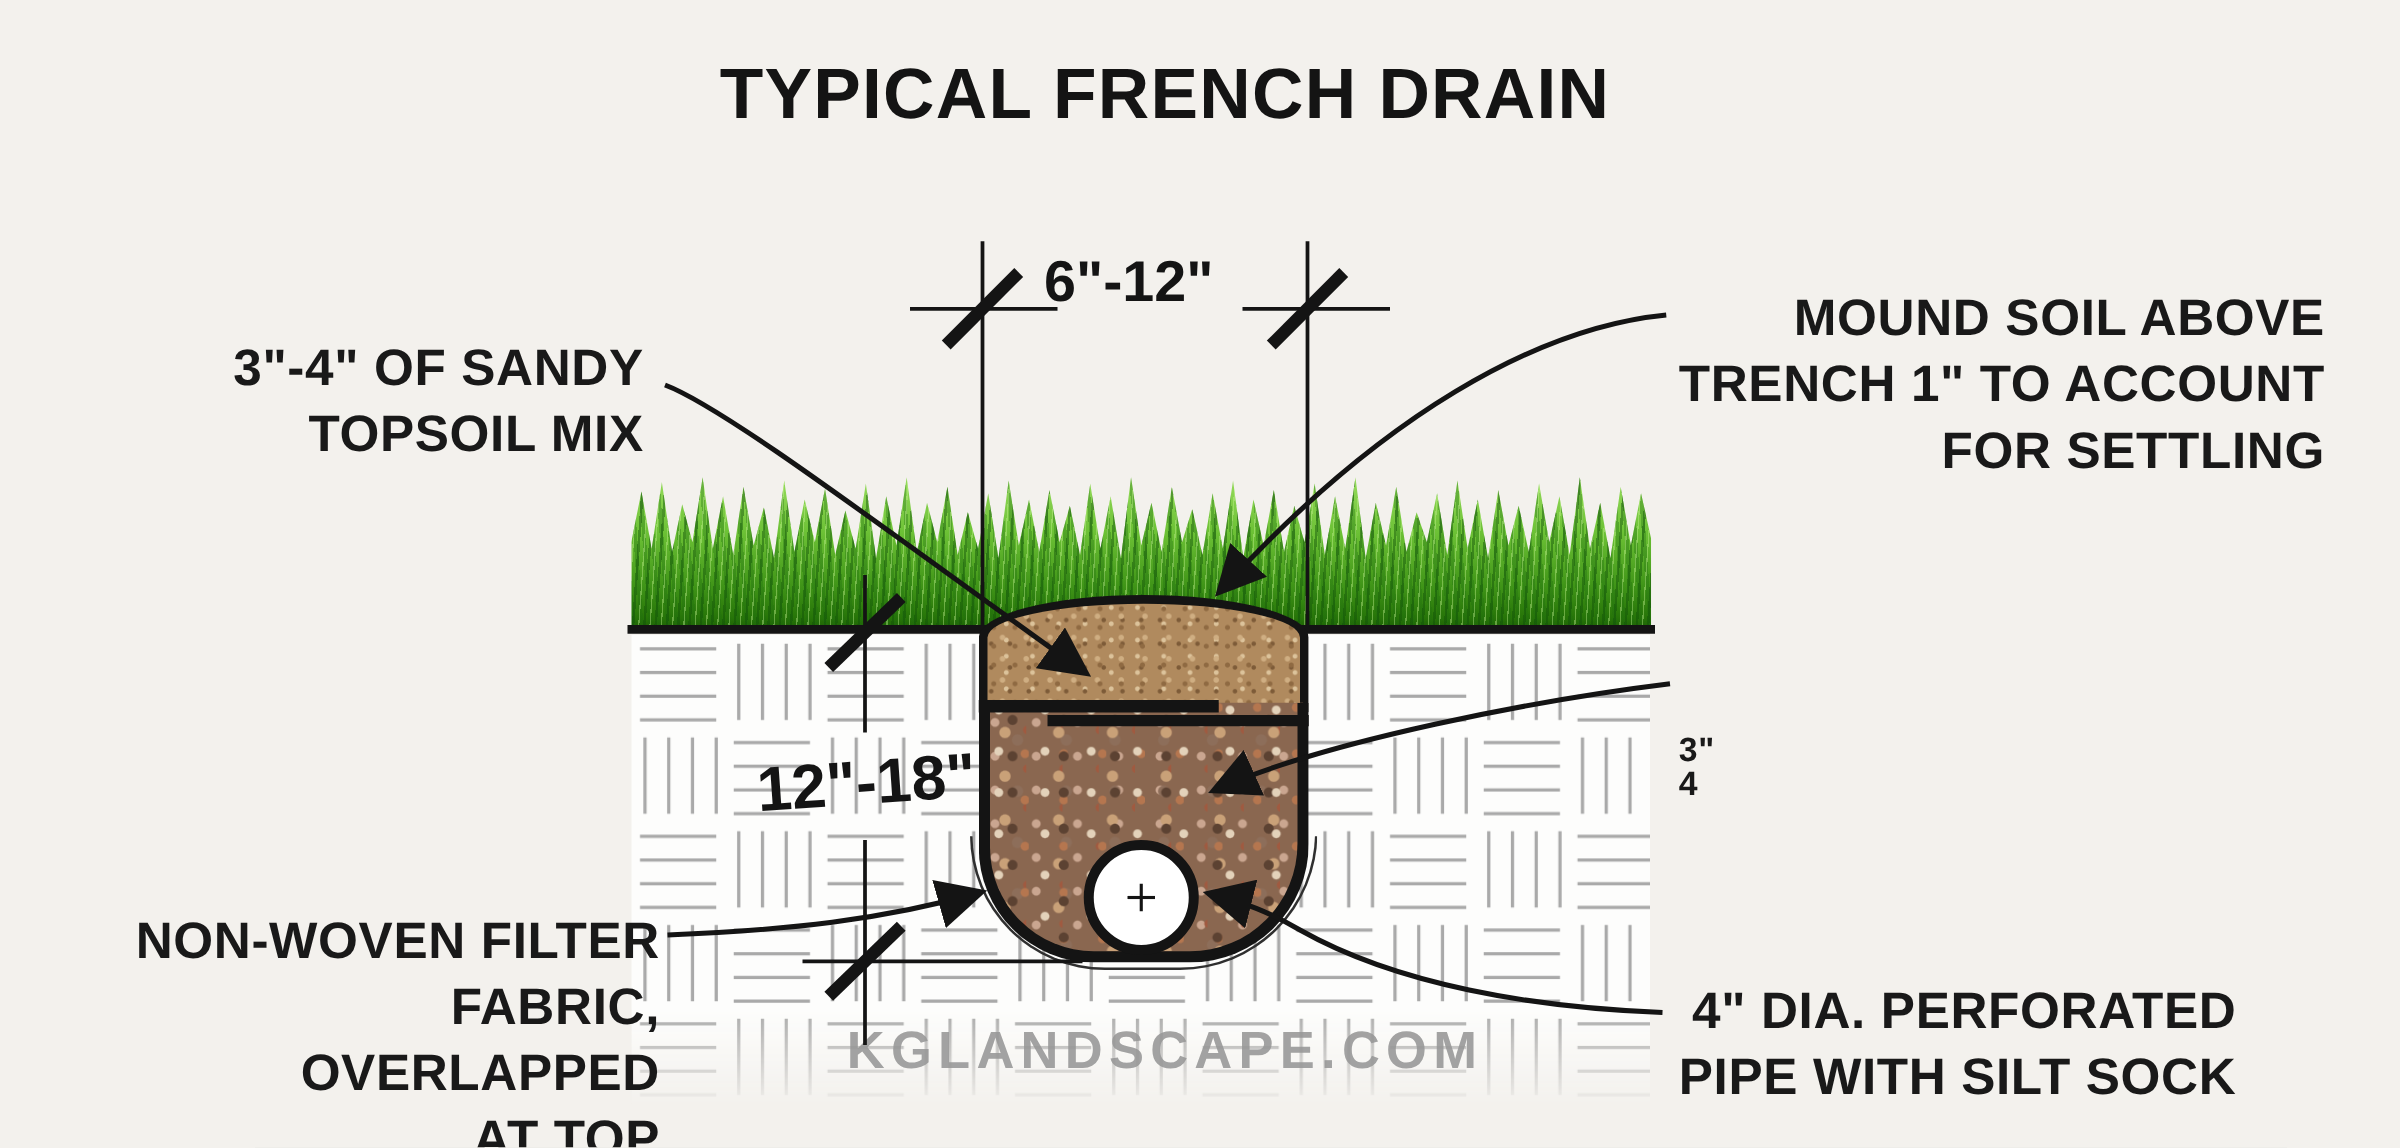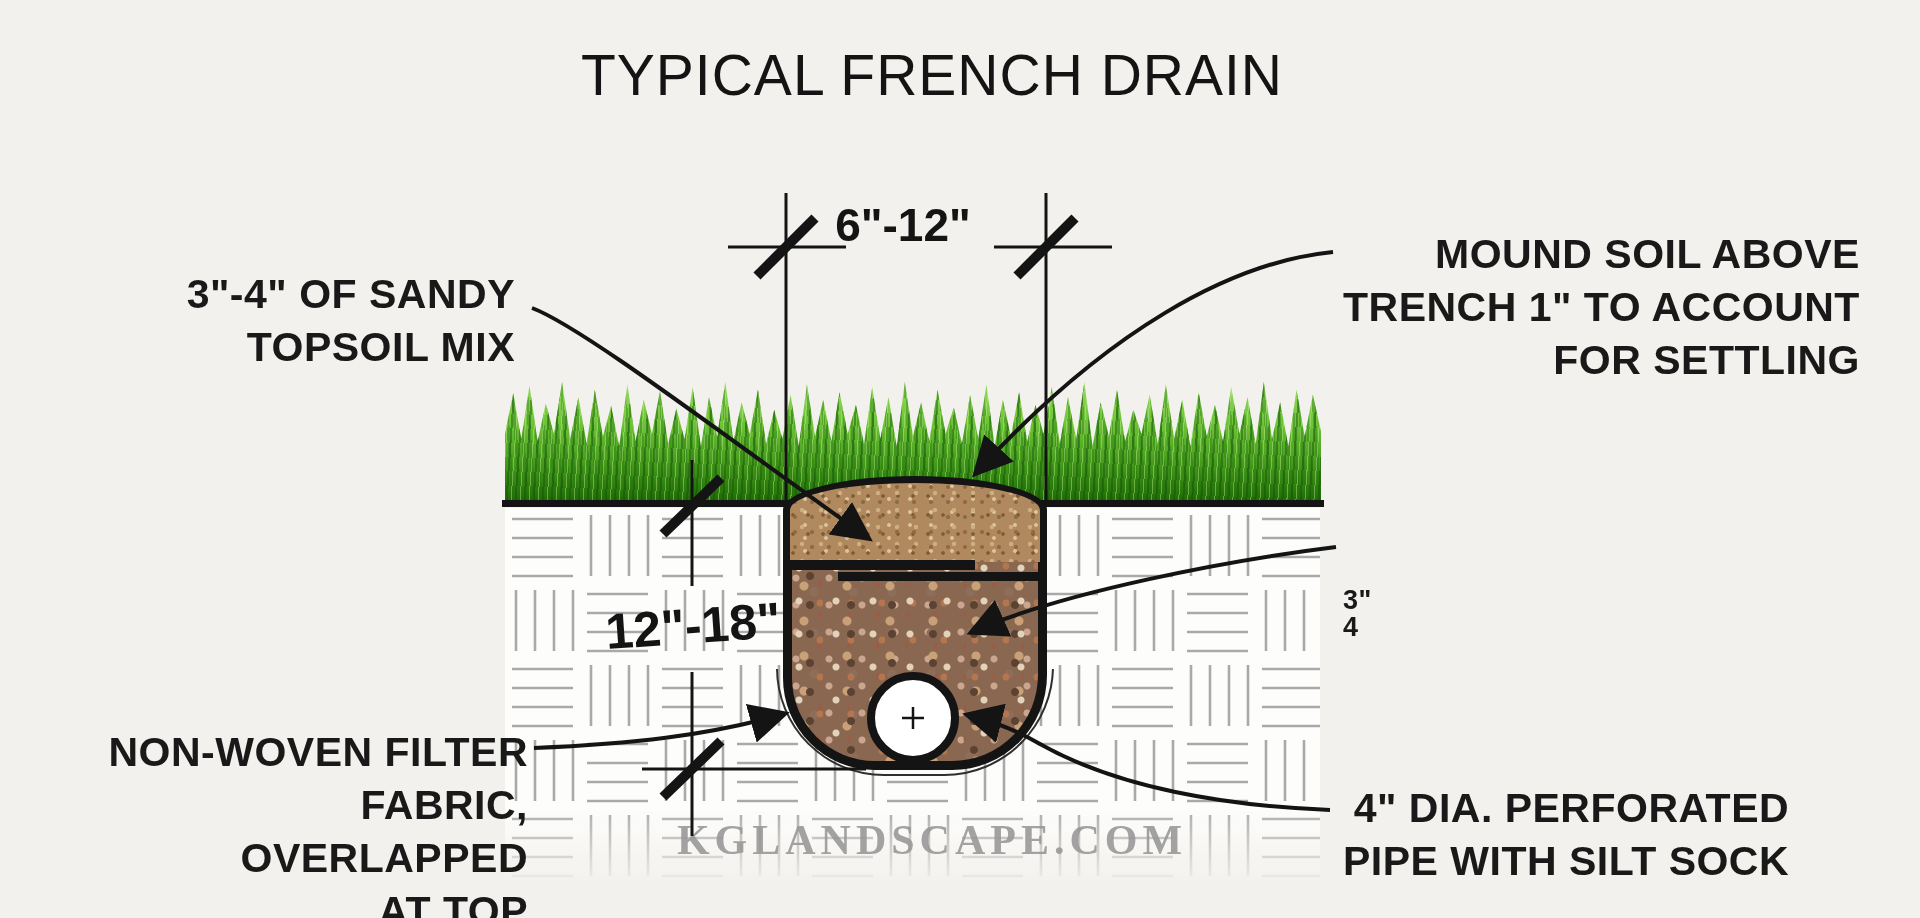--- a/index.html
+++ b/index.html
@@ -9,21 +9,21 @@
   
   .hatch-wrap{position:absolute;left:505px;top:508px;width:815px;height:382px;
     background:#fdfdfc;
     -webkit-mask-image:linear-gradient(180deg,#000 0 78%,transparent 99%);
     mask-image:linear-gradient(180deg,#000 0 78%,transparent 99%);}
   .hatch-wrap svg{display:block;}
 
   
   .watermark{position:absolute;left:932px;top:816px;transform:translateX(-50%);
     font-size:42px;font-weight:700;letter-spacing:5px;color:#979797;opacity:.88;
-    white-space:nowrap;font-family:Liberation Serif, serif;}
+    white-space:nowrap;}
 
   
   .grass{position:absolute;left:505px;top:378px;width:816px;height:127px;
     background:
       repeating-linear-gradient(94deg,rgba(15,80,8,.45) 0 2px,transparent 2px 5px,rgba(200,245,150,.40) 5px 6px,transparent 6px 9px),
       repeating-linear-gradient(86deg,rgba(30,110,15,.35) 0 3px,transparent 3px 7px),
       linear-gradient(180deg,#9ade60 0%,#6cc135 38%,#3f9417 72%,#267408 92%,#1b5c05 100%);
     clip-path:polygon(0% 100%,0% 44%,1% 12%,2% 48%,3% 6%,4% 50%,5% 20%,6% 44%,7% 3%,8% 48%,9% 15%,10% 52%,11% 9%,12% 46%,13% 22%,14% 54%,15% 5%,16% 50%,17% 17%,18% 44%,19% 10%,20% 52%,21% 24%,22% 48%,23% 7%,24% 54%,25% 15%,26% 46%,27% 3%,28% 50%,29% 19%,30% 44%,31% 9%,32% 52%,33% 25%,34% 48%,35% 13%,36% 54%,37% 5%,38% 46%,39% 17%,40% 50%,41% 11%,42% 44%,43% 21%,44% 52%,45% 7%,46% 48%,47% 15%,48% 54%,49% 3%,50% 46%,51% 19%,52% 50%,53% 9%,54% 44%,55% 23%,56% 52%,57% 13%,58% 48%,59% 5%,60% 54%,61% 17%,62% 46%,63% 11%,64% 50%,65% 21%,66% 44%,67% 7%,68% 52%,69% 15%,70% 48%,71% 3%,72% 54%,73% 19%,74% 46%,75% 9%,76% 50%,77% 25%,78% 44%,79% 13%,80% 52%,81% 5%,82% 48%,83% 17%,84% 54%,85% 11%,86% 46%,87% 21%,88% 50%,89% 7%,90% 44%,91% 15%,92% 52%,93% 3%,94% 48%,95% 19%,96% 54%,97% 9%,98% 46%,99% 13%,100% 42%,100% 100%);}
 
   .ground-line{position:absolute;left:502px;top:500px;width:822px;height:7px;background:#141414;}
@@ -63,21 +63,21 @@
   .bar2{left:838px;top:572px;width:209px;height:9px;}
 
   .pipe{position:absolute;left:867px;top:672px;width:92px;height:92px;box-sizing:border-box;
     background:#fff;border:8px solid #141414;border-radius:50%;}
 
   
   .overlay{position:absolute;left:0;top:0;}
 
   
   .title{position:absolute;left:932px;top:42px;transform:translateX(-50%);
-    font-size:57px;font-weight:400;color:#141414;letter-spacing:1px;white-space:nowrap;}
+    font-size:57px;font-weight:700;color:#141414;letter-spacing:1px;white-space:nowrap;}
   .label{position:absolute;font-weight:700;color:#191919;font-size:41px;line-height:53px;
     white-space:pre-line;letter-spacing:0.5px;text-align:right;}
   .dim-text{position:absolute;font-weight:700;color:#141414;white-space:nowrap;}
   .dim-width{left:903px;top:198px;transform:translateX(-50%);font-size:46px;}
   .dim-depth{left:693px;top:597px;transform:translateX(-50%) rotate(-4deg);font-size:50px;}
   .topsoil-label{left:95px;top:268px;width:420px;text-align:right;}
   .mound-label{left:1343px;top:228px;}
   .gravel-label{left:1343px;top:534px;}
   .gravel-label .row{display:flex;align-items:center;gap:12px;}
   .frac{display:inline-flex;flex-direction:column;align-items:flex-start;

